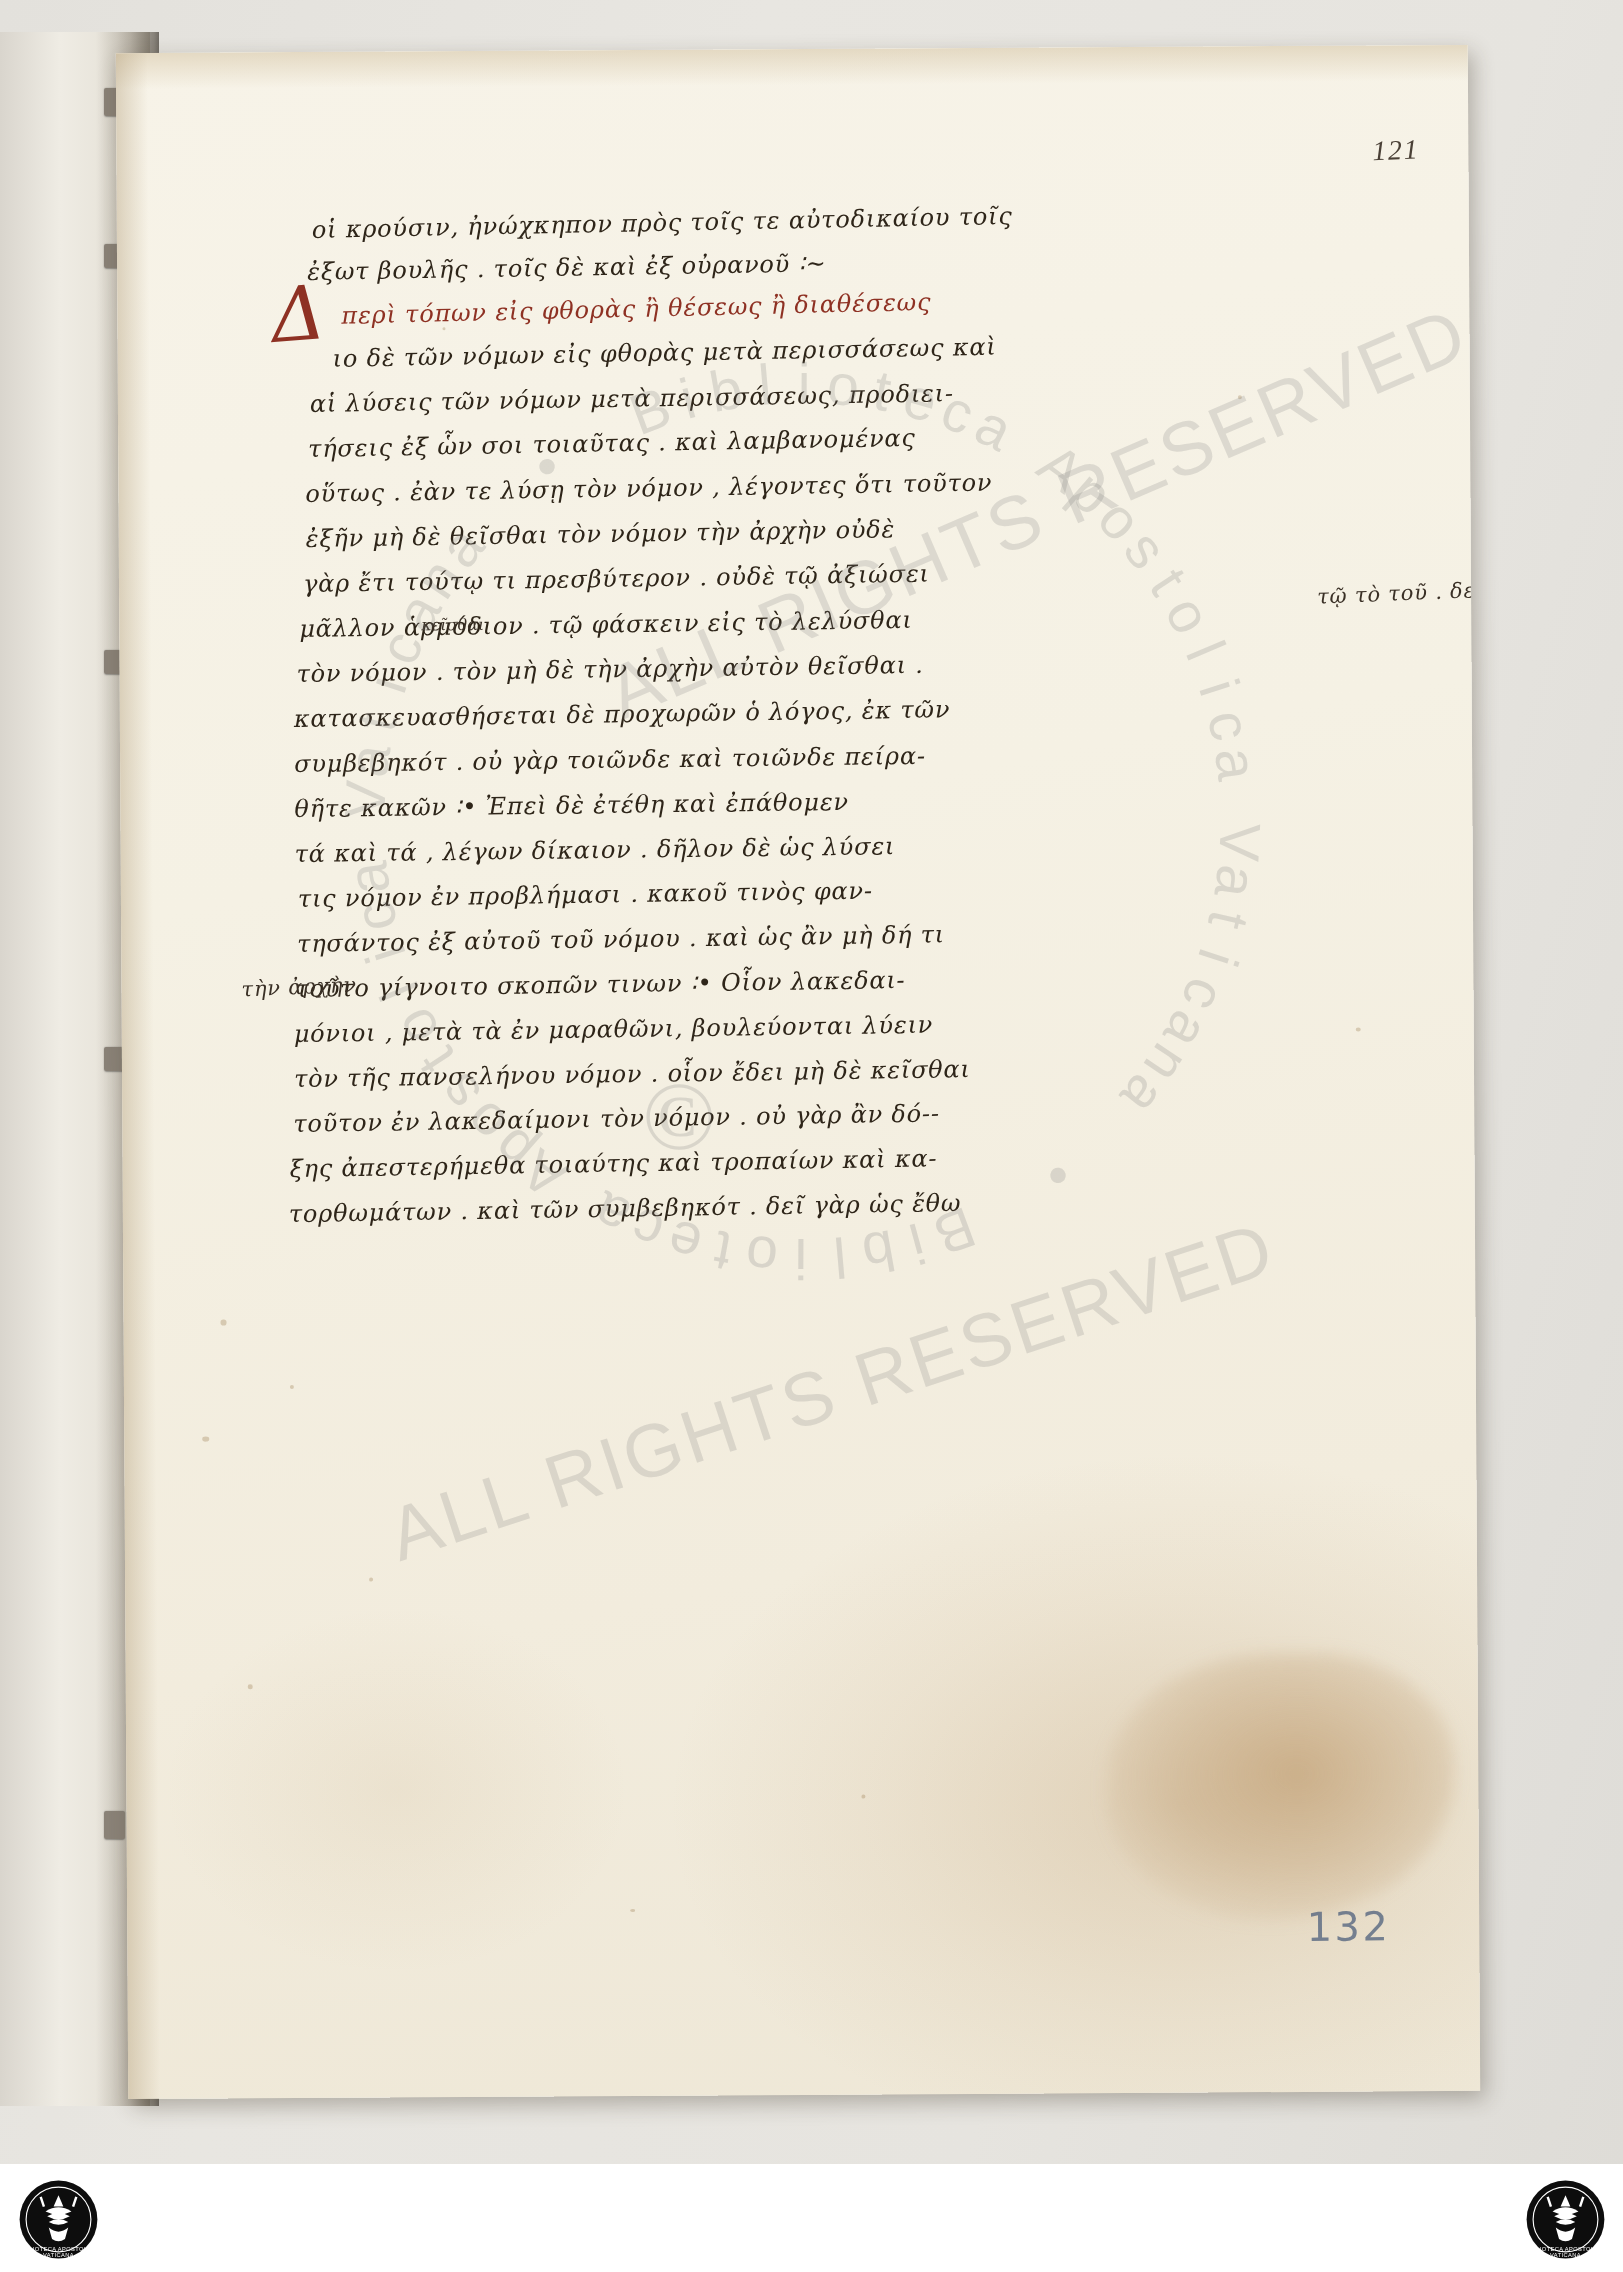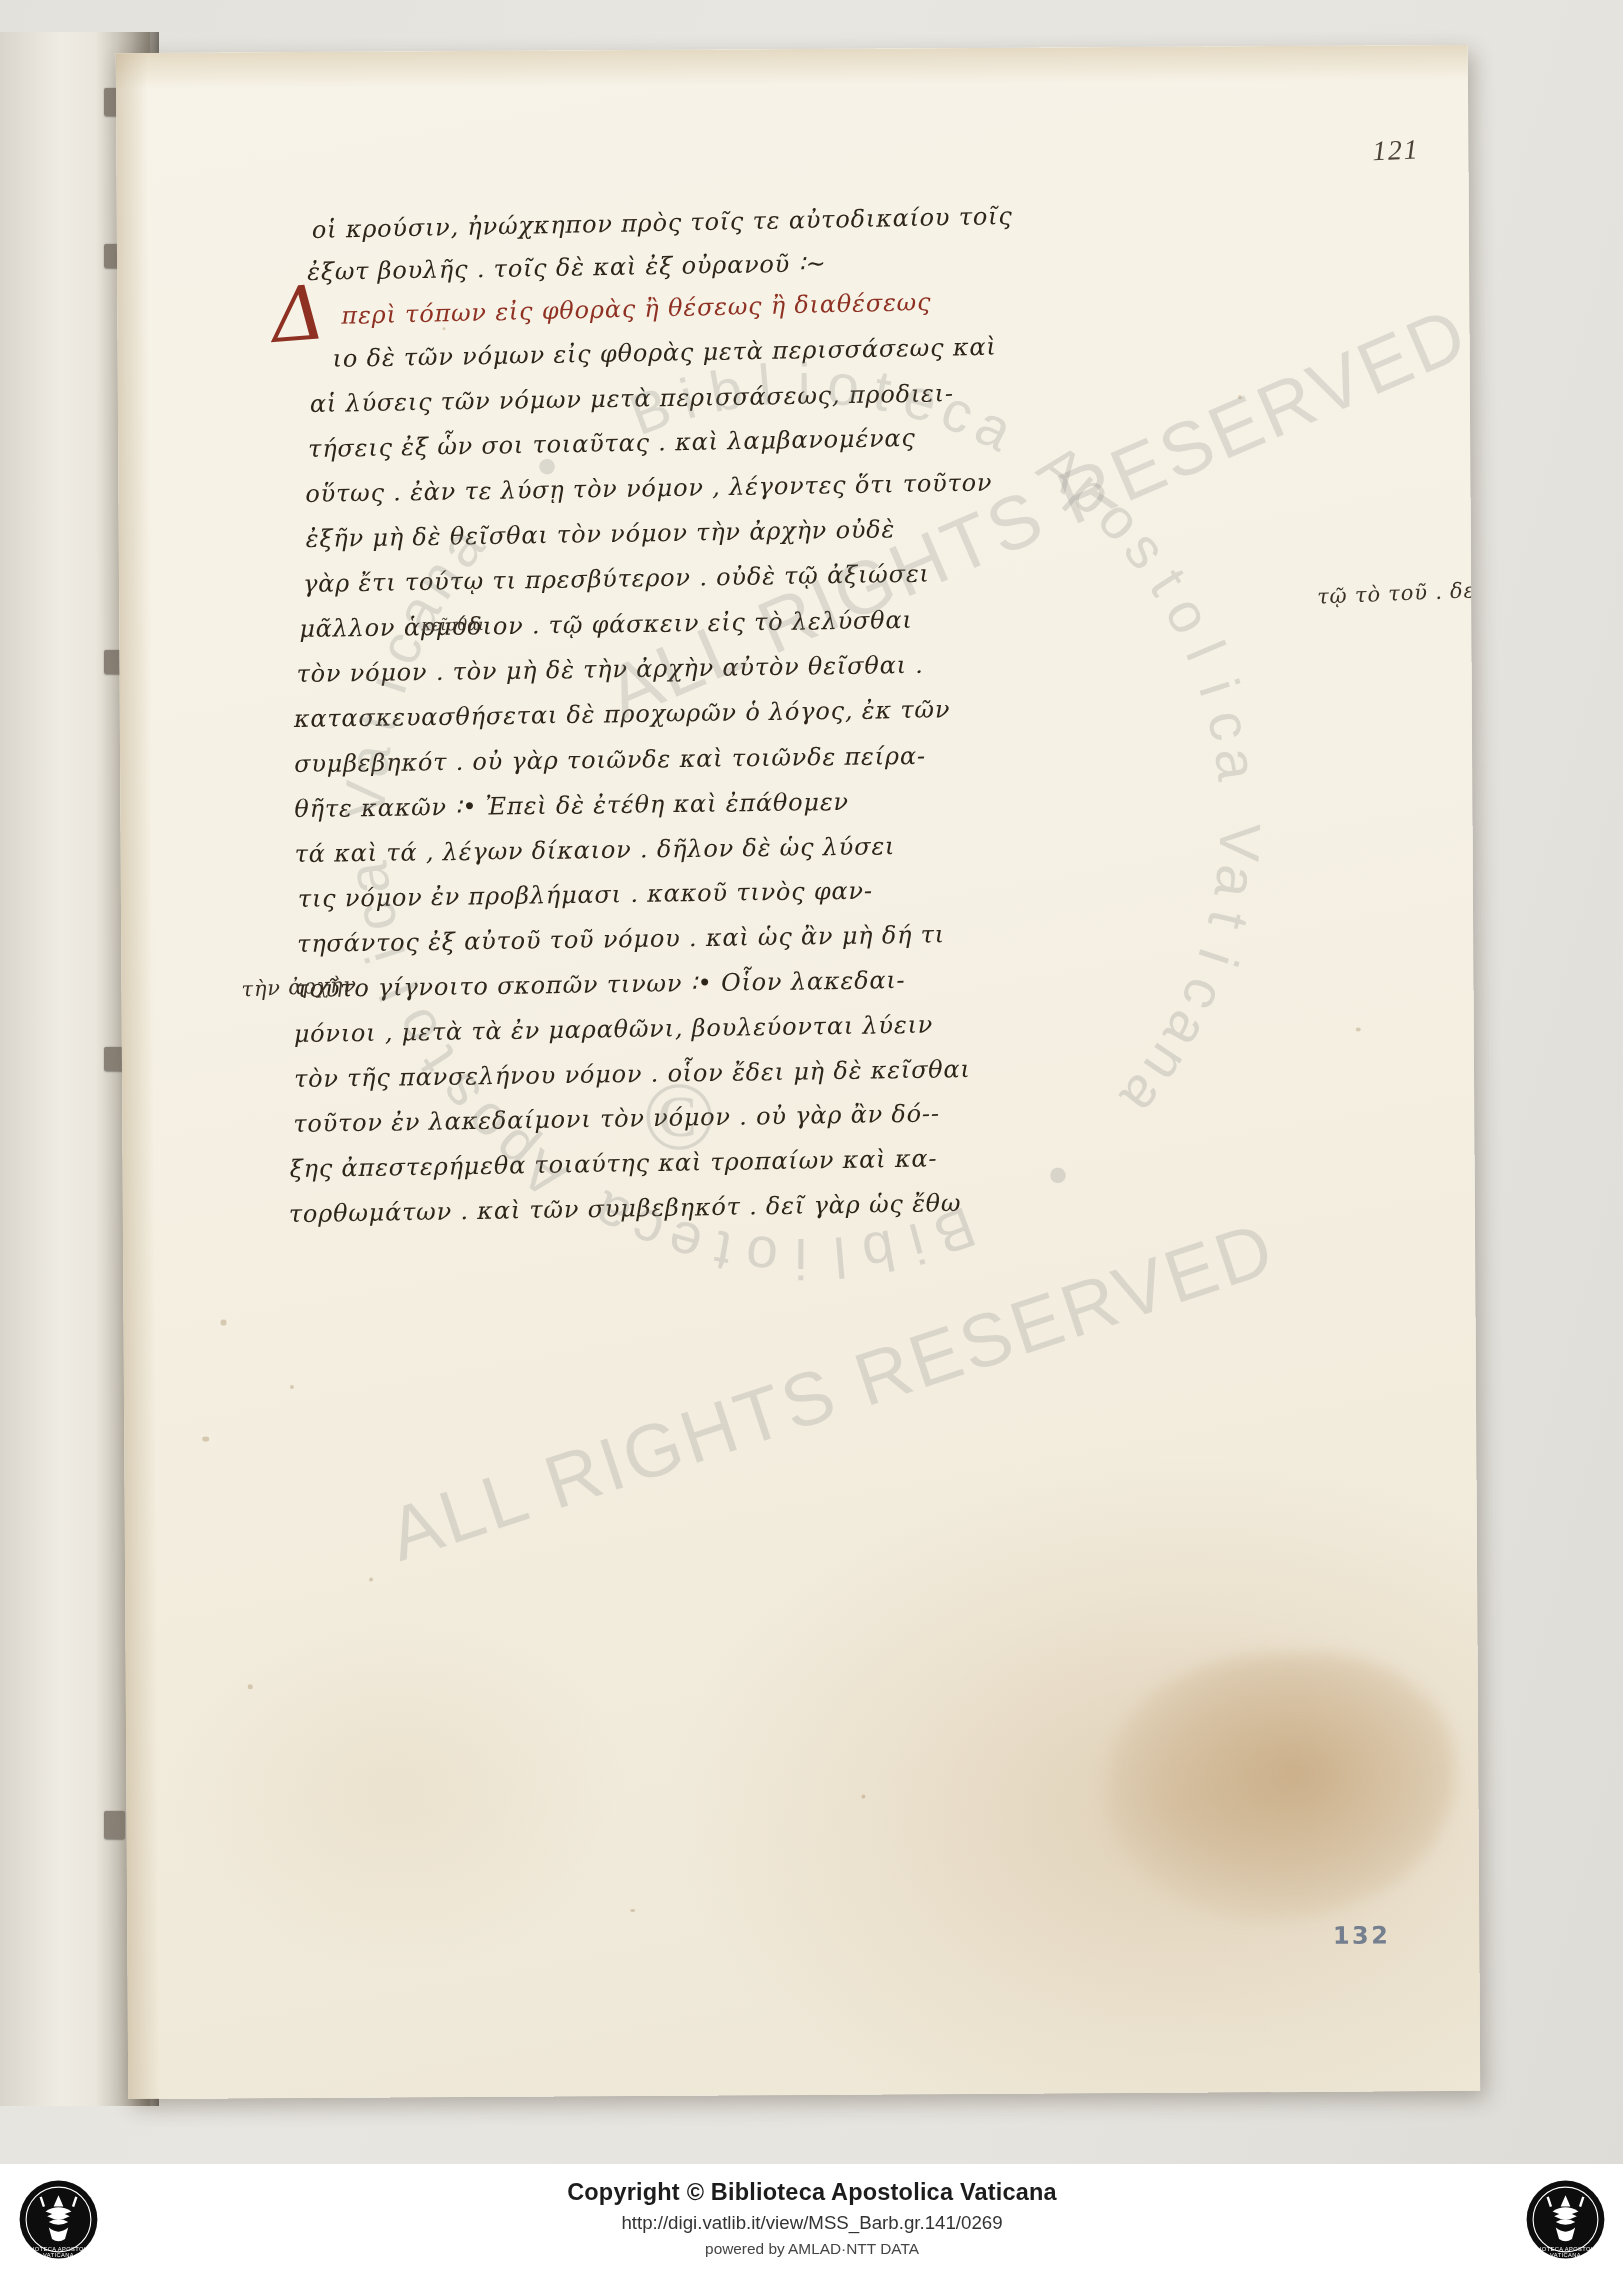--- a/index.html
+++ b/index.html
@@ -95,22 +95,22 @@
     font-size: 28px;
     color: #4a4036;
     letter-spacing: 1.6px;
     transform: rotate(-2deg);
     font-style: italic;
   }
   .stamp-num {
     position: absolute;
     right: 89px; bottom: 142px;
     font-family: "DejaVu Sans", sans-serif;
-    font-size: 24px;
-    font-weight: 700;
+    font-size: 40px;
+    font-weight: 400;
     color: #54657f;
     opacity: .78;
     letter-spacing: 2.4px;
   }
 
   
   .text-block {
     position: absolute;
     left: 195px; top: 166px;
     width: 901px;
@@ -404,25 +404,20 @@
         <path d="M50 20 L44 34 L56 34 Z" fill="#ffffff"></path>
         <path d="M34 40 q16 -10 32 0 q-16 8 -32 0Z" fill="#ffffff"></path>
         <path d="M36 46 q14 -8 28 0 q-14 8 -28 0Z" fill="#ffffff"></path>
         <path d="M38 53 q12 -7 24 0 q-12 7 -24 0Z" fill="#ffffff"></path>
         <path d="M38 60 q12 10 24 0 l-4 14 q-8 6 -16 0Z" fill="#ffffff"></path>
         <path d="M32 34 L28 22 M68 34 L72 22" stroke="#ffffff" stroke-width="3"></path>
       </svg>
       <div class="crest-caption" style="color:#fff; left:0;">BIBLIOTECA APOSTOLICA VATICANA</div>
     </div>
 
-    <div class="footer-center">
-      <div class="footer-title">Copyright © Biblioteca Apostolica Vaticana</div>
-      <div class="footer-url">http://digi.vatlib.it/view/MSS_Barb.gr.141/0269</div>
-      <div class="footer-powered">powered by AMLAD·NTT DATA</div>
-    </div>
 
     <div class="crest right">
       <svg viewBox="0 0 100 100" width="81" height="81" aria-hidden="true">
         <circle cx="50" cy="50" r="48" fill="#0d0d0d"></circle>
         <circle cx="50" cy="50" r="40" fill="none" stroke="#ffffff" stroke-width="1.4"></circle>
         <path d="M50 20 L44 34 L56 34 Z" fill="#ffffff"></path>
         <path d="M34 40 q16 -10 32 0 q-16 8 -32 0Z" fill="#ffffff"></path>
         <path d="M36 46 q14 -8 28 0 q-14 8 -28 0Z" fill="#ffffff"></path>
         <path d="M38 53 q12 -7 24 0 q-12 7 -24 0Z" fill="#ffffff"></path>
         <path d="M38 60 q12 10 24 0 l-4 14 q-8 6 -16 0Z" fill="#ffffff"></path>

